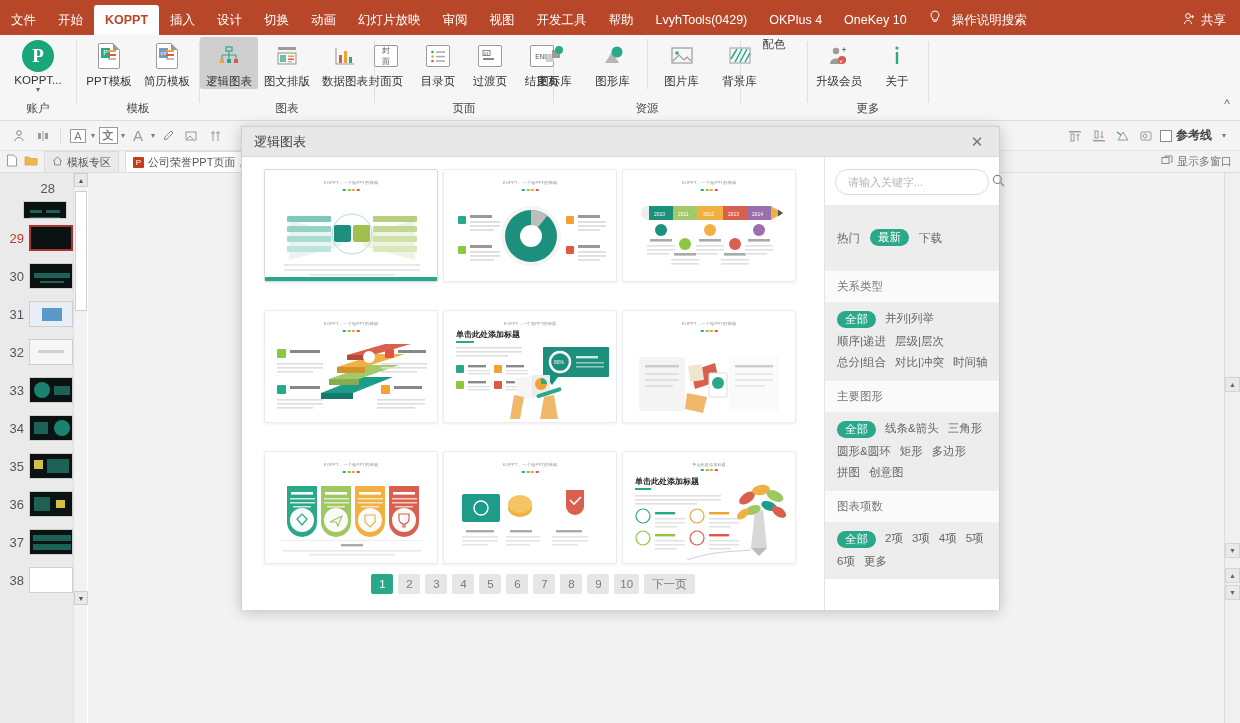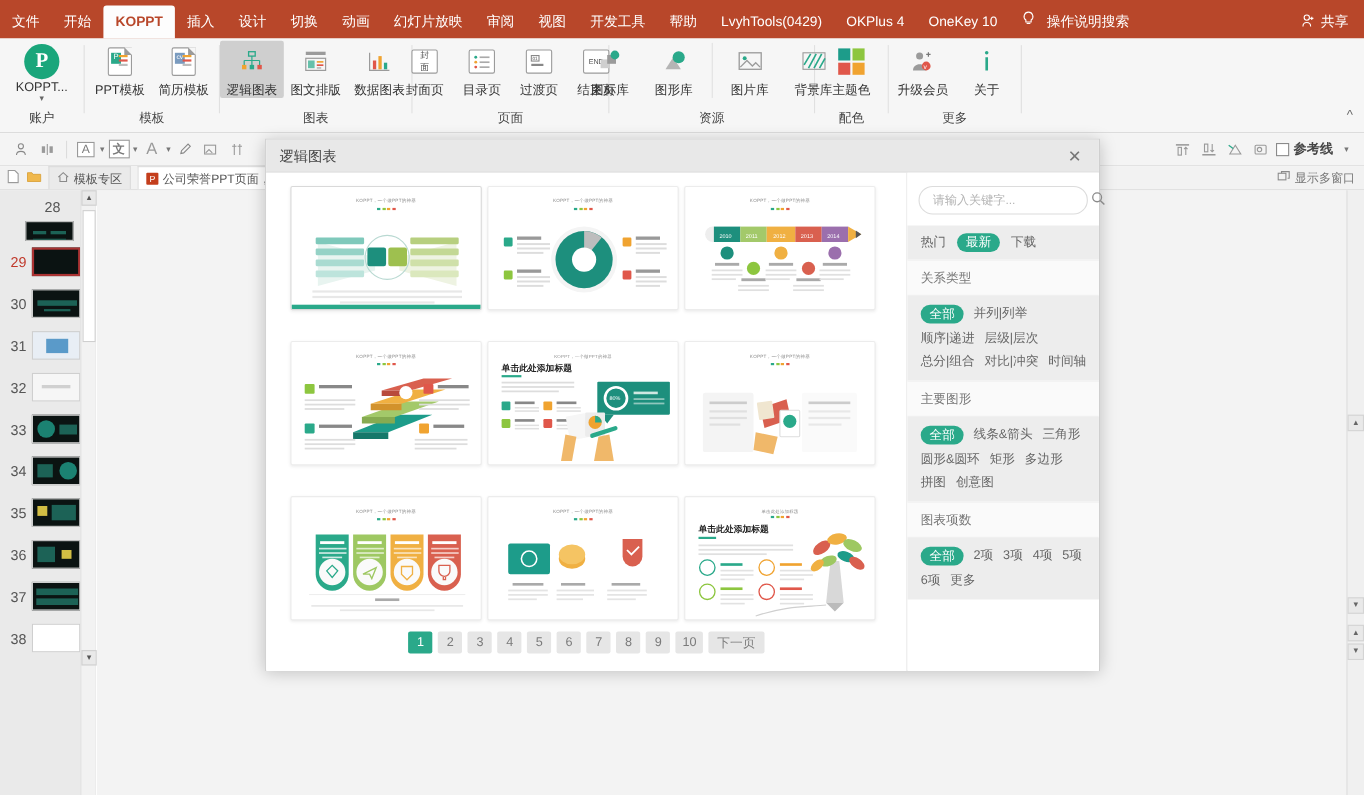--- a/index.html
+++ b/index.html
@@ -206,21 +206,21 @@
     display:flex; align-items:center; padding:0 10px; background:#fff;
   }
   .searchbox input {
     flex:1; border:none; outline:none; font-size:11px; color:#666;
     font-family:"Liberation Sans", sans-serif; background:transparent;
   }
   .searchbox input::placeholder { color:#b5b5b5; }
   .sicon { color:#8a8a8a; font-size:12px; }
 
   .sortrow {
-    background:#ededed; padding:7px 12px; display:flex; gap:10px; align-items:center;
+    background:#ededed; padding:24px 12px; display:flex; gap:10px; align-items:flex-end;
     font-size:11.5px; color:#666;
   }
   .sec-title { background:#fafafa; padding:8px 12px; font-size:11.5px; color:#777;
                border-top:1px solid #f0f0f0; border-bottom:1px solid #f0f0f0; }
   .chips { background:#ededed; padding:8px 10px 10px 12px; display:flex;
            flex-wrap:wrap; gap:6px 9px; font-size:11.5px; color:#666; }
   .chip { cursor:pointer; white-space:nowrap; }
   .chip.on {
     background:#2aa98a; color:#fff; border-radius:9px; padding:1px 8px;
   }
@@ -446,33 +446,20 @@
               </svg>
           </span>
           <span class="lbl">背景库</span>
         </div>
       </div>
       <div class="rgroup-title">资源</div>
     </div>
     <div class="rgroup-sep"></div>
 
     <div class="rgroup" style="width:66px;">
-      <div class="rgroup-items">
-        <div class="ritem wide">
-          <span class="ico">
-            <span class="swatch4">
-                <b style="background:#1d9c8a"></b>
-                <b style="background:#8dc63f"></b>
-                <b style="background:#e0574a"></b>
-                <b style="background:#f0a330"></b>
-              </span>
-          </span>
-          <span class="lbl">主题色</span>
-        </div>
-      </div>
       <div class="rgroup-title">配色</div>
     </div>
     <div class="rgroup-sep"></div>
 
     <div class="rgroup" style="width:120px;">
       <div class="rgroup-items">
         <div class="ritem wide">
           <span class="ico">
             <svg width="24" height="22" viewBox="0 0 24 22">
                 <circle cx="9" cy="6" r="3.2" fill="#9b9b9b"></circle>

